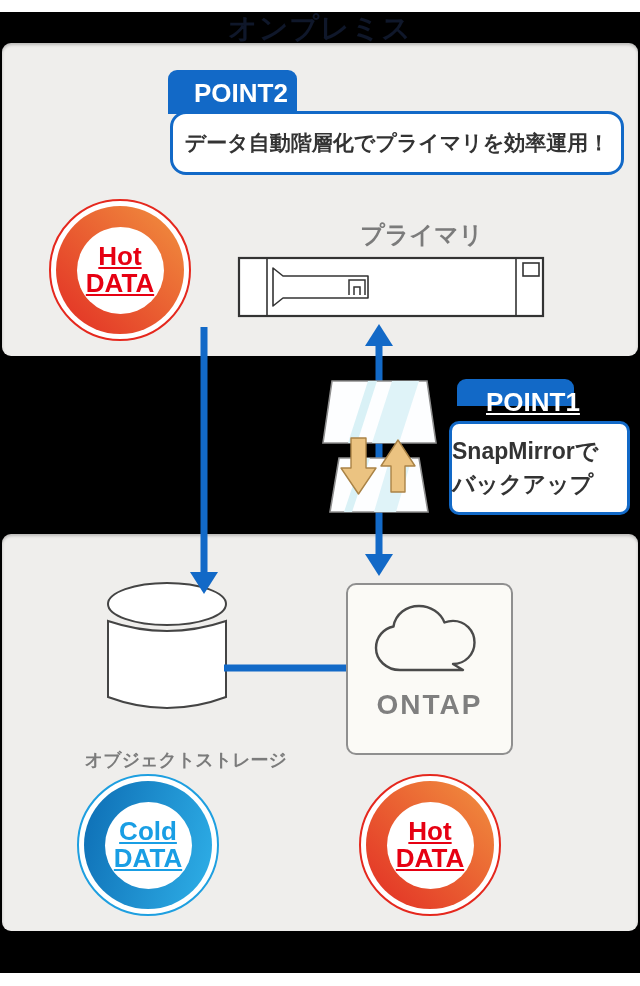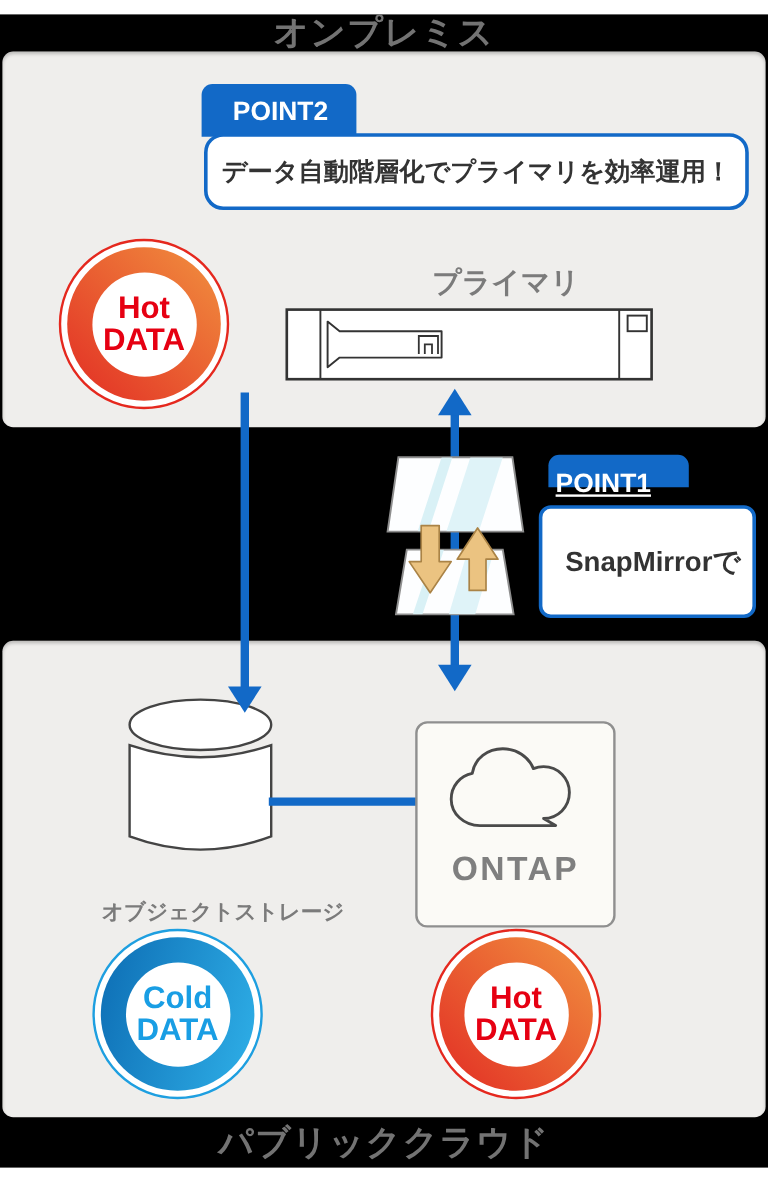--- a/index.html
+++ b/index.html
@@ -3,57 +3,57 @@
 <meta charset="utf-8">
 <style>
   html,body{margin:0;padding:0;background:#ffffff;}
   body{font-family:"Liberation Sans","DejaVu Sans",sans-serif;}
   #canvas{position:relative;width:640px;height:986px;background:#ffffff;overflow:hidden;}
   .abs{position:absolute;}
   #black-backdrop{left:0;top:12px;width:640px;height:961px;background:#000;}
   .panel{left:2px;width:636px;background:#efeeec;border-radius:9px;box-shadow:inset 0 2px 3px rgba(0,0,0,.22);}
   #panel-onprem{top:43px;height:313px;}
   #panel-cloud{top:534px;height:397px;}
-  .zone-title{width:640px;text-align:center;color:#737373;font-weight:bold;font-size:29px;letter-spacing:1px;line-height:30px;}
+  .zone-title{width:640px;text-align:center;color:#0f172a;font-weight:bold;font-size:29px;letter-spacing:1px;line-height:30px;}
   #title-onprem{left:0;top:13px;}
   #title-cloud{left:0;top:938px;}
   #diagram-svg{left:0;top:0;width:640px;height:986px;}
 
   
-  .point-tab{background:#1269c7;border-radius:9px 9px 0 0;color:#fff;font-weight:bold;font-size:22px;}
+  .point-tab{background:#1269c7;border-radius:9px 9px 0 0;color:#fff;font-weight:bold;font-size:26px;}
   #point2-tab{left:168px;top:70px;width:129px;height:44px;line-height:46px;padding-left:26px;box-sizing:border-box;}
   #point2-box{left:170px;top:111px;width:454px;height:64px;background:#fff;border:3px solid #1269c7;border-radius:16px;
     display:flex;align-items:center;justify-content:center;box-sizing:border-box;}
   #point2-box .msg{color:#333;font-weight:bold;font-size:21px;white-space:nowrap;}
-  #point1-tab{left:457px;top:379px;width:117px;height:27px;line-height:47px;padding-left:6px;box-sizing:border-box;text-decoration:underline;}
+  #point1-tab{left:457px;top:379px;width:117px;height:27px;line-height:47px;padding-left:29px;box-sizing:border-box;text-decoration:underline;}
   #point1-box{left:449px;top:421px;width:181px;height:94px;background:#fff;border:3px solid #1269c7;border-radius:10px;
-    display:flex;flex-direction:column;justify-content:center;box-sizing:border-box;padding-left:19px;}
+    display:flex;flex-direction:column;justify-content:center;box-sizing:border-box;}
   #point1-box .msg{color:#333;font-weight:bold;font-size:23px;line-height:33px;white-space:nowrap;}
 
   
   .databadge{width:142px;height:142px;border-radius:50%;box-sizing:border-box;border:2px solid;background:#fff;
     display:flex;align-items:center;justify-content:center;}
   .databadge .ring{width:128px;height:128px;border-radius:50%;display:flex;align-items:center;justify-content:center;}
   .databadge .core{width:87px;height:87px;border-radius:50%;background:#fff;display:flex;flex-direction:column;
-    align-items:center;justify-content:center;font-weight:bold;font-size:26px;line-height:27px;}
+    align-items:center;justify-content:center;font-weight:bold;font-size:26px;line-height:27px;text-decoration:underline;}
   .badge-hot{border-color:#e5281e;}
   .badge-hot .ring{background:linear-gradient(to top right,#e22d24,#f1913f);}
   .badge-hot .core{color:#e60012;}
   .badge-cold{border-color:#1e9fe0;}
   .badge-cold .ring{background:linear-gradient(105deg,#0d6db4,#2fb0e8);}
   .badge-cold .core{color:#199ee4;}
   #hot-badge-onprem{left:49px;top:199px;}
   #cold-badge-cloud{left:77px;top:774px;}
   #hot-badge-cloud{left:359px;top:774px;}
 
   .node-label{color:#7b7b7b;font-weight:bold;text-align:right;white-space:nowrap;}
   #primary-label{left:283px;top:219px;width:200px;font-size:24px;}
   #objectstorage-label{left:47px;top:748px;width:240px;font-size:18px;}
 
-  #ontap-box{left:346px;top:601px;width:167px;height:172px;background:#fbfaf6;border:2px solid #8f8f8f;
+  #ontap-box{left:346px;top:583px;width:167px;height:172px;background:#fbfaf6;border:2px solid #8f8f8f;
     border-radius:10px;box-sizing:border-box;display:flex;flex-direction:column;align-items:center;}
   #ontap-box .cloud-wrap{margin-top:18px;}
   #ontap-label{color:#7f7f7f;font-weight:bold;font-size:28px;letter-spacing:2px;margin-top:2px;}
 </style>
 </head>
 <body>
 
 <div id="canvas">
 
   <div class="abs" id="black-backdrop"></div>
@@ -132,20 +132,21 @@
         <span>DATA</span>
       </div>
     </div>
   </div>
 
   <div class="abs node-label" id="primary-label">プライマリ</div>
 
   <div class="abs point-tab" id="point1-tab">POINT1</div>
   <div class="abs" id="point1-box">
     <span class="msg">SnapMirrorで</span>
+    <span class="msg">バックアップ</span>
   </div>
 
   <div class="abs node-label" id="objectstorage-label">オブジェクトストレージ</div>
 
   <div class="abs" id="ontap-box">
     <div class="cloud-wrap">
       <svg width="122" height="80" viewBox="0 0 122 80">
         <path d="M94,67 H31 C17.5,67 7,57 7,45 c0,-11 7.5,-19.5 17.5,-21.5 C26.5,11 37.5,3 50,3 c11.5,0 21.5,6.5 25.5,16.5 c2.5,-1 5.5,-1.6 8.5,-1.6 c12,0 21.5,9.6 21.5,21.6 c0,12 -9.5,21.5 -21.5,21.5 z" fill="#fbfaf6" stroke="#4a4a4a" stroke-width="2.4" stroke-linejoin="round"></path>
       </svg>
     </div>
@@ -163,15 +164,14 @@
 
   <div class="abs databadge badge-hot" id="hot-badge-cloud">
     <div class="ring">
       <div class="core">
         <span>Hot</span>
         <span>DATA</span>
       </div>
     </div>
   </div>
 
-  <div class="abs zone-title" id="title-cloud">パブリッククラウド</div>
 
 </div>
 
 </body></html>

